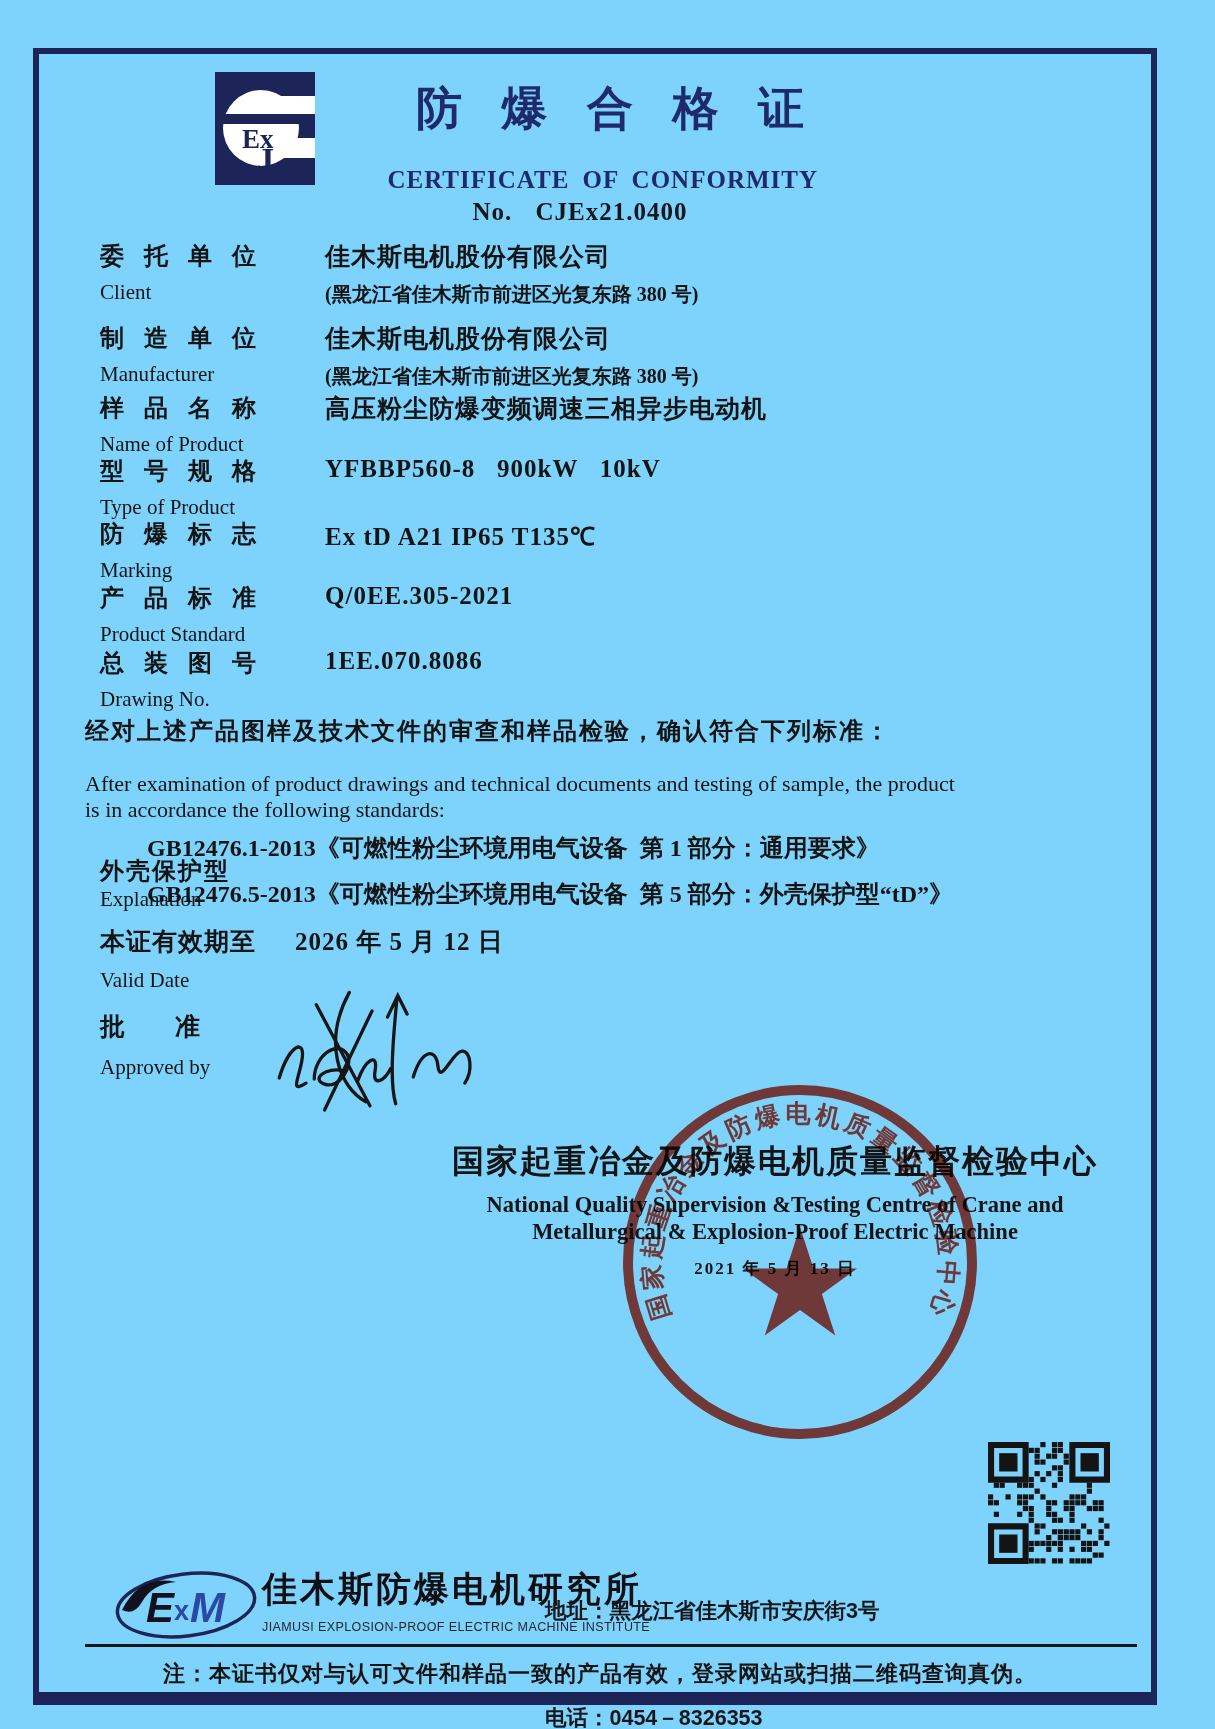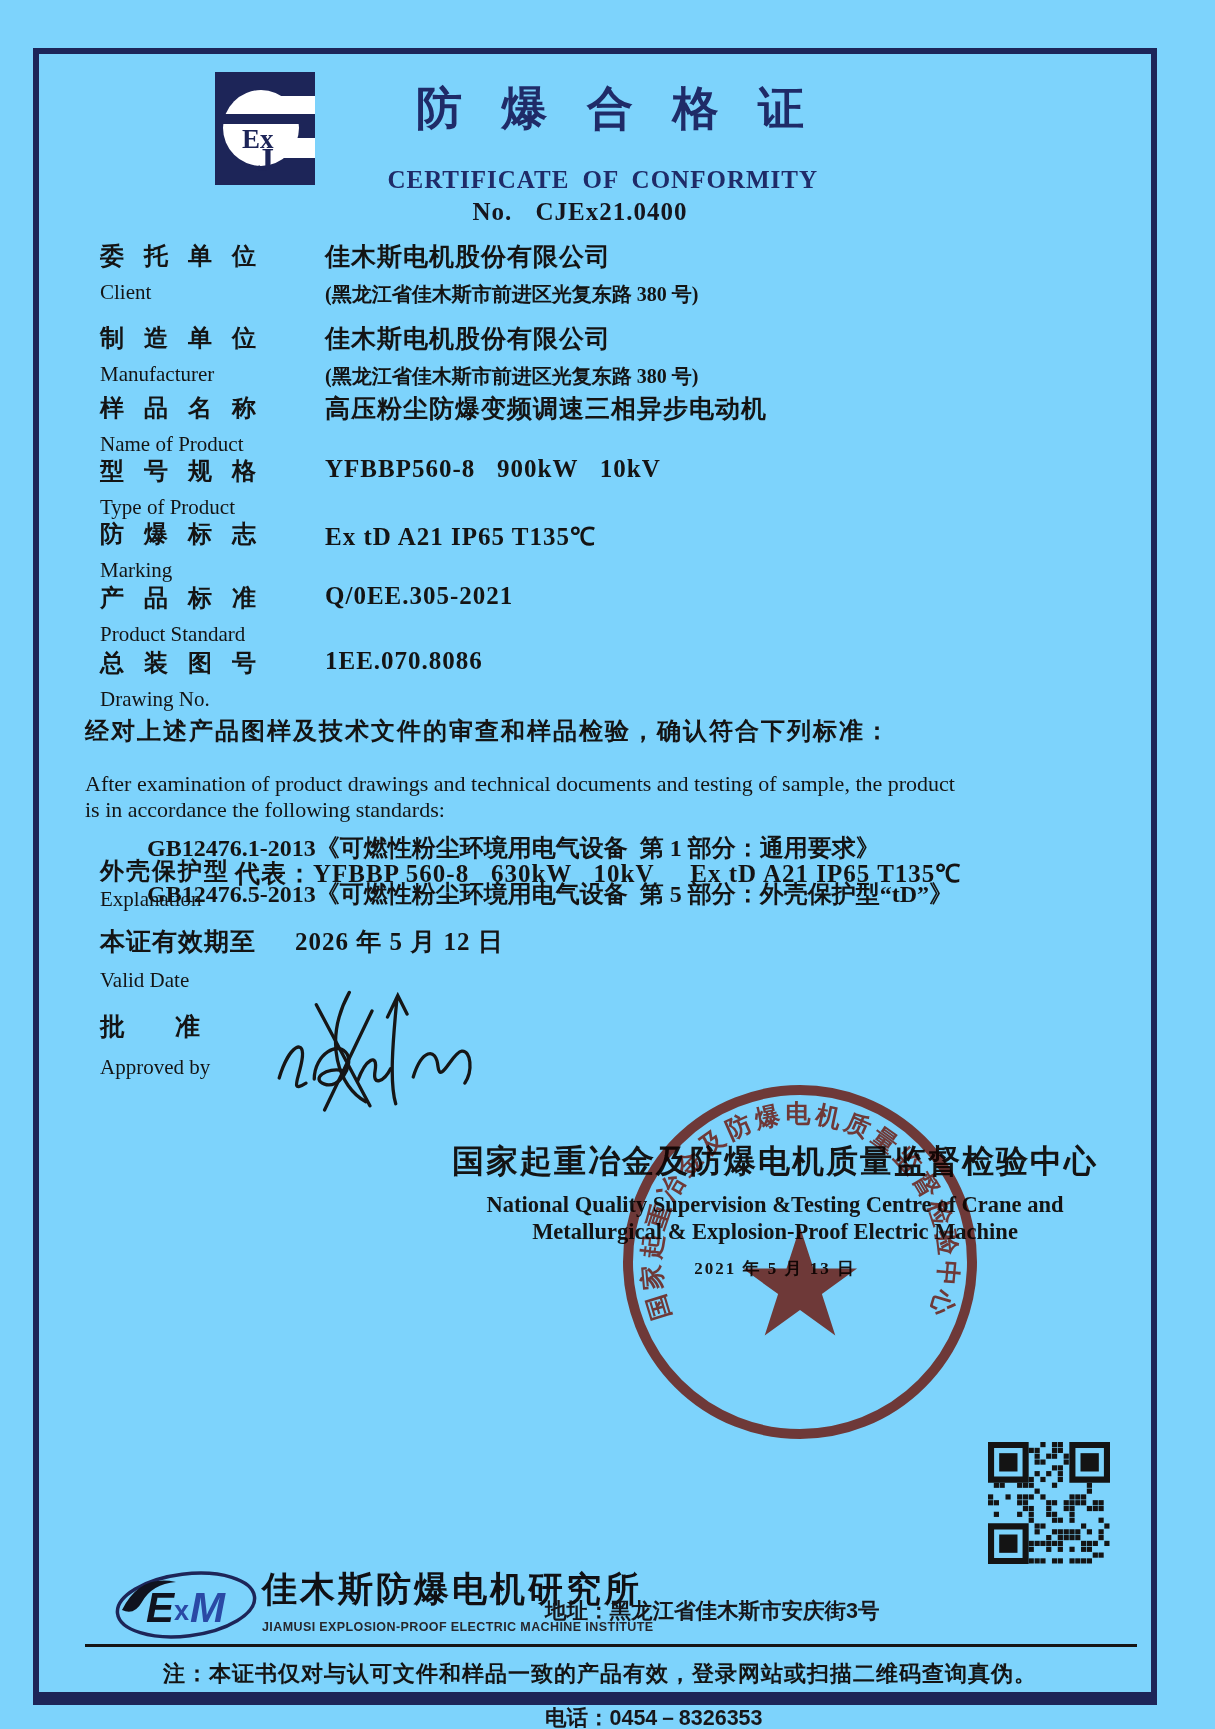--- a/index.html
+++ b/index.html
@@ -33,21 +33,21 @@
   .sig{position:absolute;left:250px;top:980px;}
   .issuer{position:absolute;left:380px;top:1140px;width:790px;text-align:center;}
   .iss-cn{font-size:32px;font-weight:700;letter-spacing:2px;white-space:nowrap;}
   .iss-en{font-size:22.5px;font-weight:700;line-height:27px;margin-top:7px;}
   .iss-date{font-size:17px;font-weight:700;letter-spacing:2px;margin-top:12px;}
   .stamp{position:absolute;left:610px;top:1072px;opacity:.88;mix-blend-mode:multiply;pointer-events:none;}
   
   .flogo{position:absolute;left:112px;top:1562px;}
   .inst{position:absolute;left:262px;top:1566px;font-family:"Liberation Sans",sans-serif;}
   .inst-cn{font-size:35px;font-weight:700;letter-spacing:3px;color:#101014;white-space:nowrap;}
-  .inst-en{font-size:12.5px;font-weight:700;letter-spacing:.4px;color:#26262c;margin-top:7px;white-space:nowrap;}
+  .inst-en{font-size:12.5px;font-weight:400;letter-spacing:.4px;color:#26262c;margin-top:7px;white-space:nowrap;}
   .contacts{position:absolute;left:545px;top:1523px;font-family:"Liberation Sans",sans-serif;
             font-size:21.5px;font-weight:700;line-height:35.5px;color:#17171b;white-space:pre;}
   .qr{position:absolute;left:988px;top:1442px;width:122px;height:122px;}
   .sep{position:absolute;left:85px;top:1644px;width:1052px;height:3px;background:#151515;}
   .note{position:absolute;left:40px;top:1659px;width:1120px;text-align:center;
         font-size:22px;font-weight:600;letter-spacing:1px;}
 </style>
 </head>
 <body>
 
@@ -152,23 +152,20 @@
       <div>is in accordance the following standards:</div>
     </div>
     <div class="st-std">GB12476.1-2013《可燃性粉尘环境用电气设备  第 1 部分：通用要求》</div>
     <div class="st-std" style="margin-top:12px">GB12476.5-2013《可燃性粉尘环境用电气设备  第 5 部分：外壳保护型“tD”》</div>
   </div>
 
   <div class="row narrow" style="top:855px">
     <div class="lbl">
       <div class="lbl-cn" style="letter-spacing:2px">外壳保护型</div>
       <div class="lbl-en" style="margin-top:0">Explanation</div>
-    </div>
-    <div class="val">
-      <div class="v-main">代表：YFBBP 560-8   630kW   10kV     Ex tD A21 IP65 T135℃</div>
     </div>
   </div>
 
   <div class="row mid" style="top:925px">
     <div class="lbl">
       <div class="lbl-cn" style="letter-spacing:1px;font-size:25px">本证有效期至</div>
       <div class="lbl-en" style="margin-top:10px">Valid Date</div>
     </div>
     <div class="val">
       <div class="v-main">2026 年 5 月 12 日</div>

